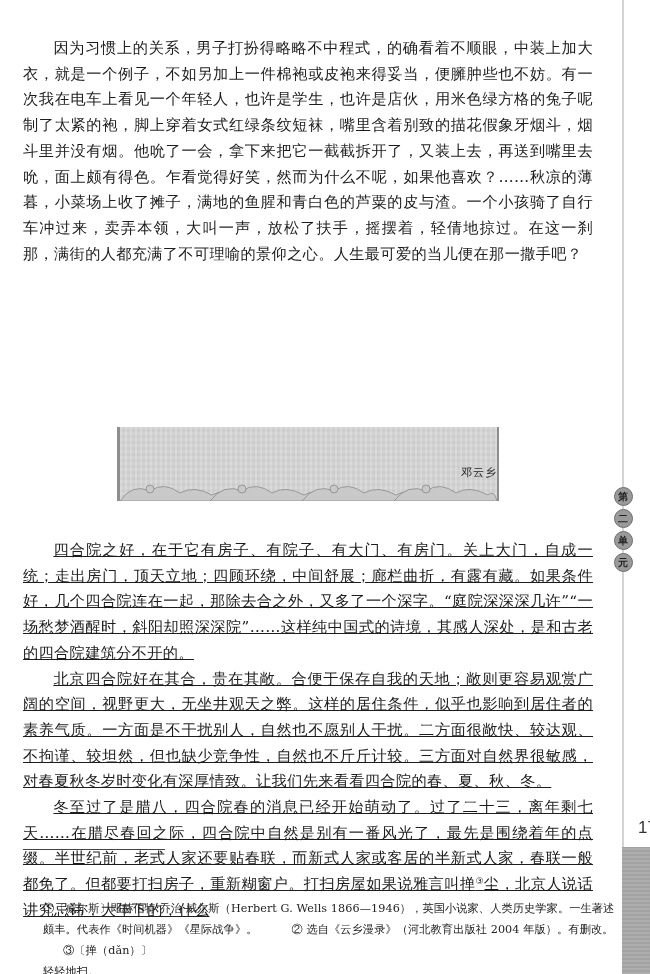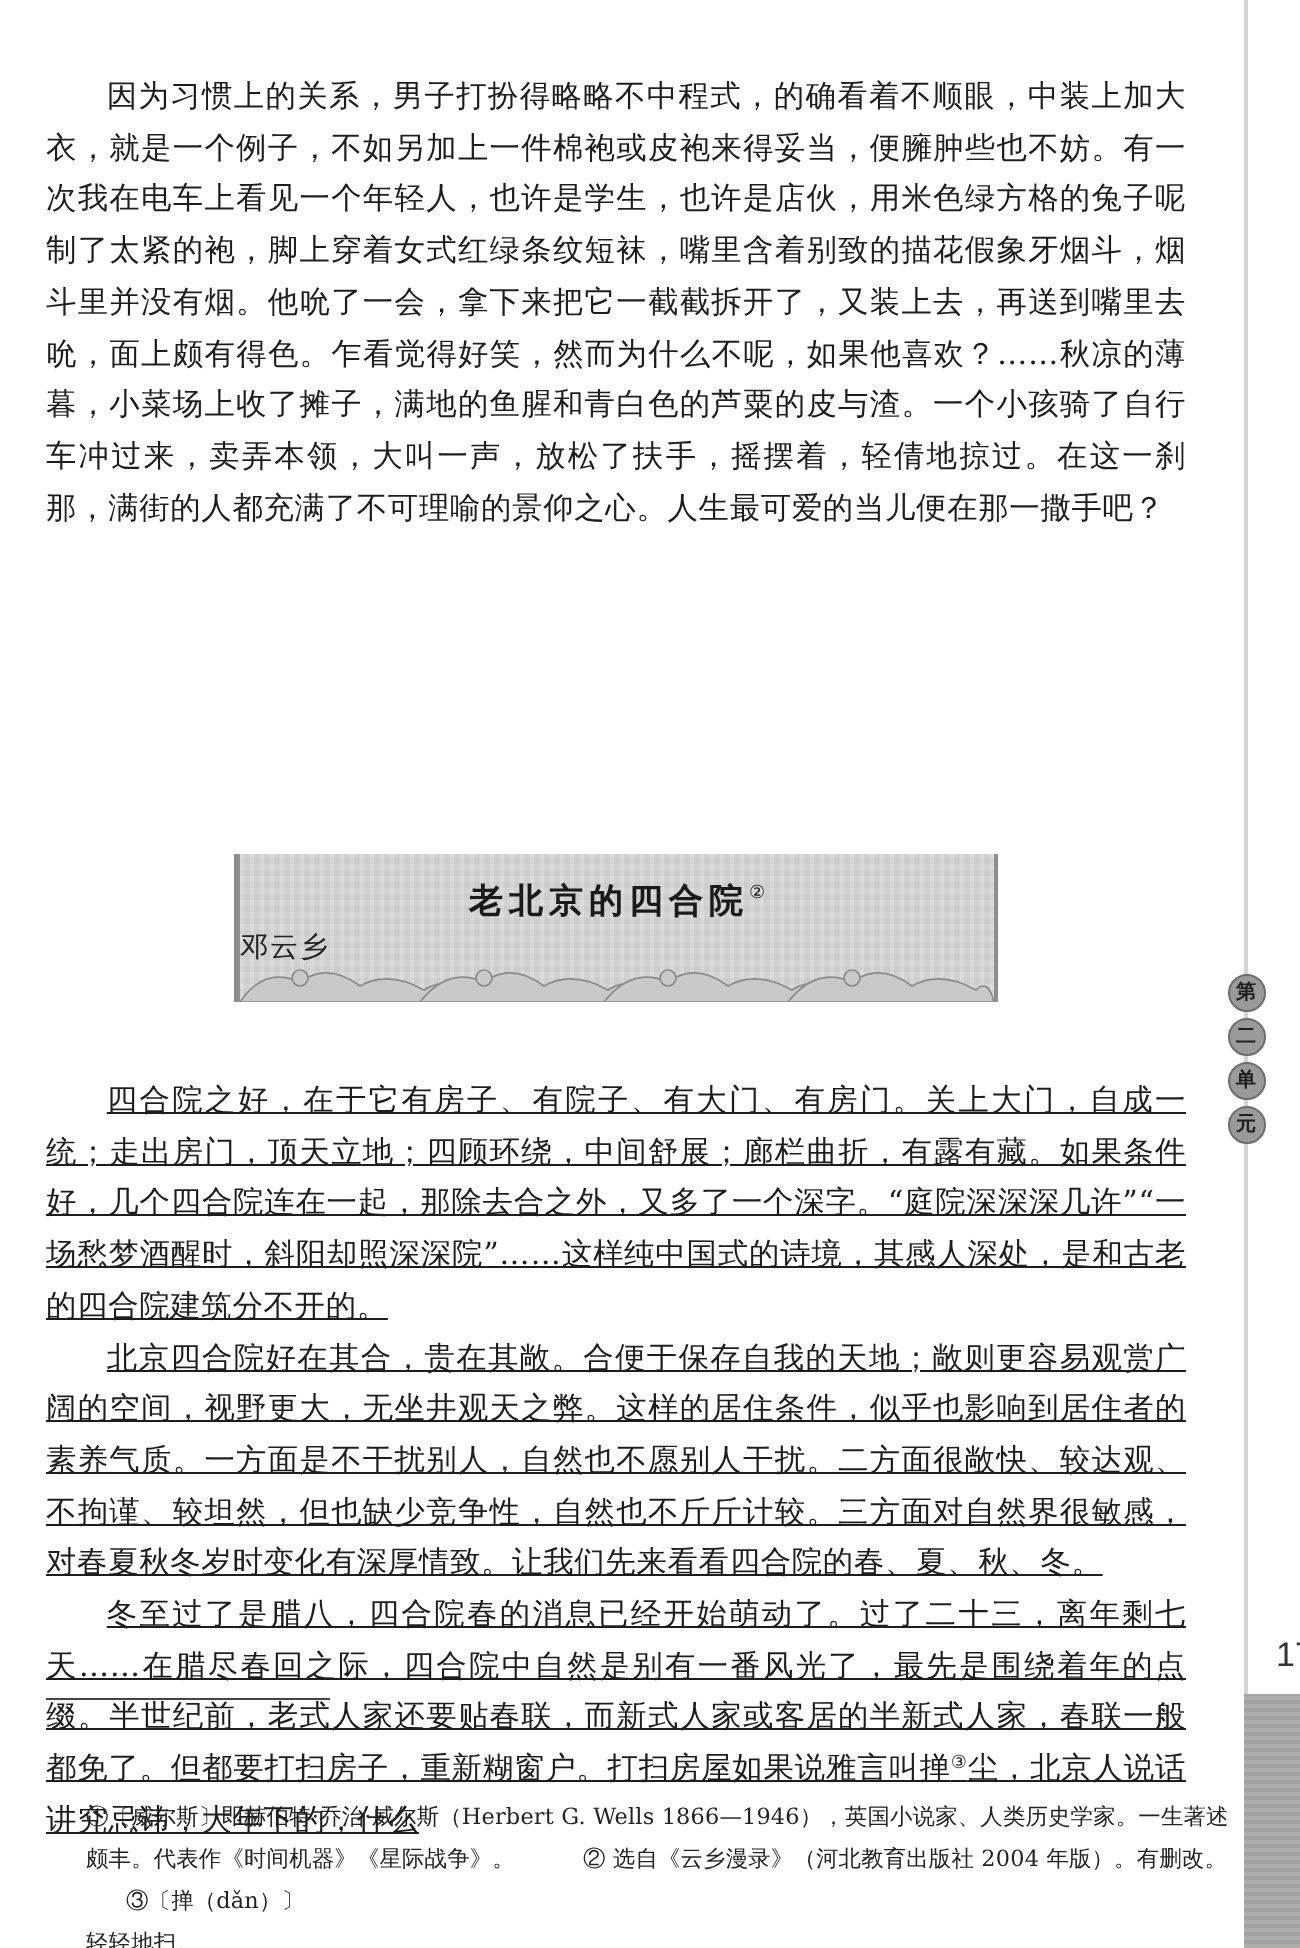--- a/index.html
+++ b/index.html
@@ -33,22 +33,22 @@
     border-left: 3px solid #8e8e8e;
     border-right: 2px solid #8e8e8e;
     overflow: hidden;
   }
   .title-main {
     position: absolute; left: 0; right: 0; top: 12px; text-align: center;
     font-size: 17px; font-weight: bold; letter-spacing: 3px; color: #1a1a1a;
   }
   .title-main sup { font-size: 9px; font-weight: normal; vertical-align: 7px; letter-spacing: 0; }
   .title-author {
-    position: absolute; left: 0; right: 0; top: 38px; text-align: left;
-    font-size: 14px; letter-spacing: 1px; color: #222;
+    position: absolute; left: 0; right: 0; top: 38px; text-align: right;
+    font-size: 11px; letter-spacing: 1px; color: #222;
   }
   .wave-row { position: absolute; left: 0; bottom: 0; width: 100%; height: 20px; }
 
   .unit-tab {
     position: absolute; left: 612px; top: 487px; width: 22px;
     display: flex; flex-direction: column; align-items: center; gap: 3px;
   }
   .unit-char {
     width: 17px; height: 17px; border-radius: 50%;
     background: #9a9a9a; border: 1px solid #6d6d6d;
@@ -77,21 +77,20 @@
 </head>
 <body>
 
 <div class="margin-line"></div>
 
 <div class="text-block block1">
   <p class="indent"><span>因为习惯上的关系，男子打扮得略略不中程式，的确看着不顺眼，中装上加大衣，就是一个例子，不如另加上一件棉袍或皮袍来得妥当，便臃肿些也不妨。有一次我在电车上看见一个年轻人，也许是学生，也许是店伙，用米色绿方格的兔子呢制了太紧的袍，脚上穿着女式红绿条纹短袜，嘴里含着别致的描花假象牙烟斗，烟斗里并没有烟。他吮了一会，拿下来把它一截截拆开了，又装上去，再送到嘴里去吮，面上颇有得色。乍看觉得好笑，然而为什么不呢，如果他喜欢？……秋凉的薄暮，小菜场上收了摊子，满地的鱼腥和青白色的芦粟的皮与渣。一个小孩骑了自行车冲过来，卖弄本领，大叫一声，放松了扶手，摇摆着，轻倩地掠过。在这一刹那，满街的人都充满了不可理喻的景仰之心。人生最可爱的当儿便在那一撒手吧？</span></p>
 </div>
 
 <div class="title-banner">
-  <div class="title-main"><span>老北京的四合院</span><sup>②</sup></div>
   <div class="title-author">邓云乡</div>
   <svg class="wave-row" viewBox="0 0 377 20" preserveAspectRatio="none">
     <g fill="#c9c9c9" stroke="#8a8a8a" stroke-width="0.8">
       <path d="M0 20 Q12 2 30 10 Q44 0 60 12 Q74 4 92 14 Q104 6 118 20 Z"></path>
       <path d="M90 20 Q104 2 122 10 Q136 0 152 12 Q166 4 184 14 Q196 6 210 20 Z"></path>
       <path d="M182 20 Q196 2 214 10 Q228 0 244 12 Q258 4 276 14 Q288 6 302 20 Z"></path>
       <path d="M274 20 Q288 2 306 10 Q320 0 336 12 Q350 4 368 14 Q374 8 377 20 Z"></path>
       <circle cx="30" cy="8" r="4"></circle>
         <circle cx="122" cy="8" r="4"></circle>
         <circle cx="214" cy="8" r="4"></circle>

